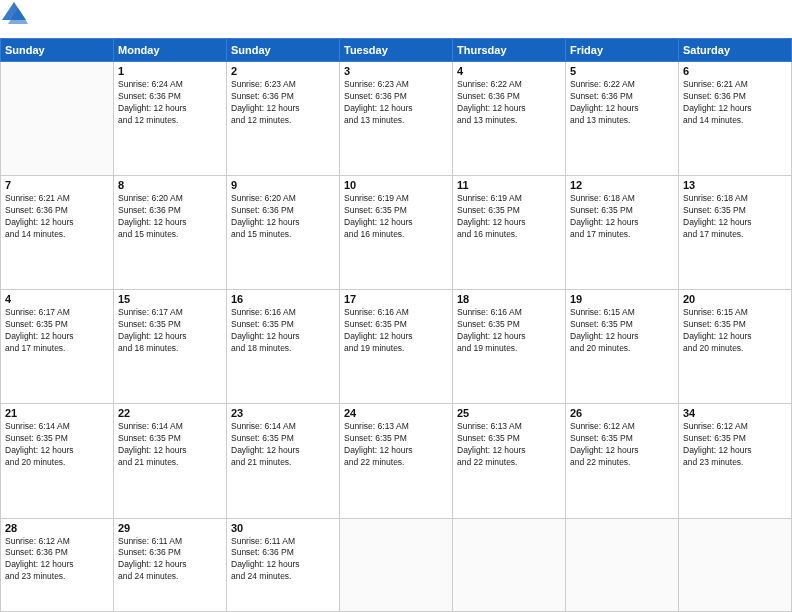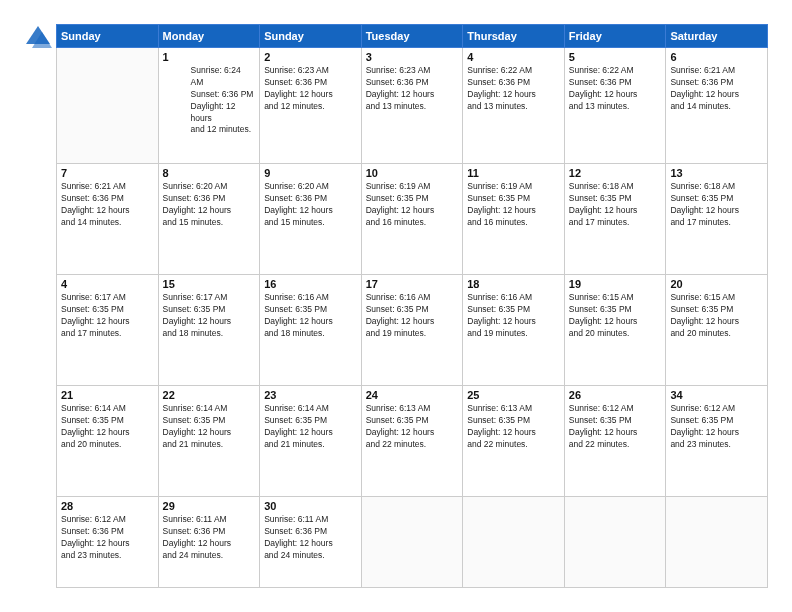--- a/index.html
+++ b/index.html
@@ -6,22 +6,23 @@
     body {
       font-family: Arial, sans-serif;
       background: #fff;
       width: 792px;
       height: 612px;
       overflow: hidden;
     }
     .page {
       width: 792px;
       height: 612px;
-      padding: 24px;
+      padding: 0;
       display: flex;
+      flex-direction: column;
     }
     .header {
       display: flex;
       justify-content: space-between;
       align-items: flex-start;
       margin-bottom: 10px;
     }
     .logo {
       display: flex;
       align-items: center;
@@ -132,21 +133,21 @@
           <th>Thursday</th>
           <th>Friday</th>
           <th>Saturday</th>
         </tr>
     </thead>
     <tbody id="calendar-body">
     <tr>
           <td class="empty-cell"></td>
           <td>
             <span class="day-num">1</span>
-            <div class="day-info" style="white-space: pre-line; margin-left: 28px;">Sunrise: 6:24 AM
+            <div class="day-info" style="white-space: pre-line;">Sunrise: 6:24 AM
 Sunset: 6:36 PM
 Daylight: 12 hours
 and 12 minutes.</div>
           </td>
           <td>
             <span class="day-num">2</span>
             <div class="day-info" style="white-space: pre-line;">Sunrise: 6:23 AM
 Sunset: 6:36 PM
 Daylight: 12 hours
 and 12 minutes.</div>

